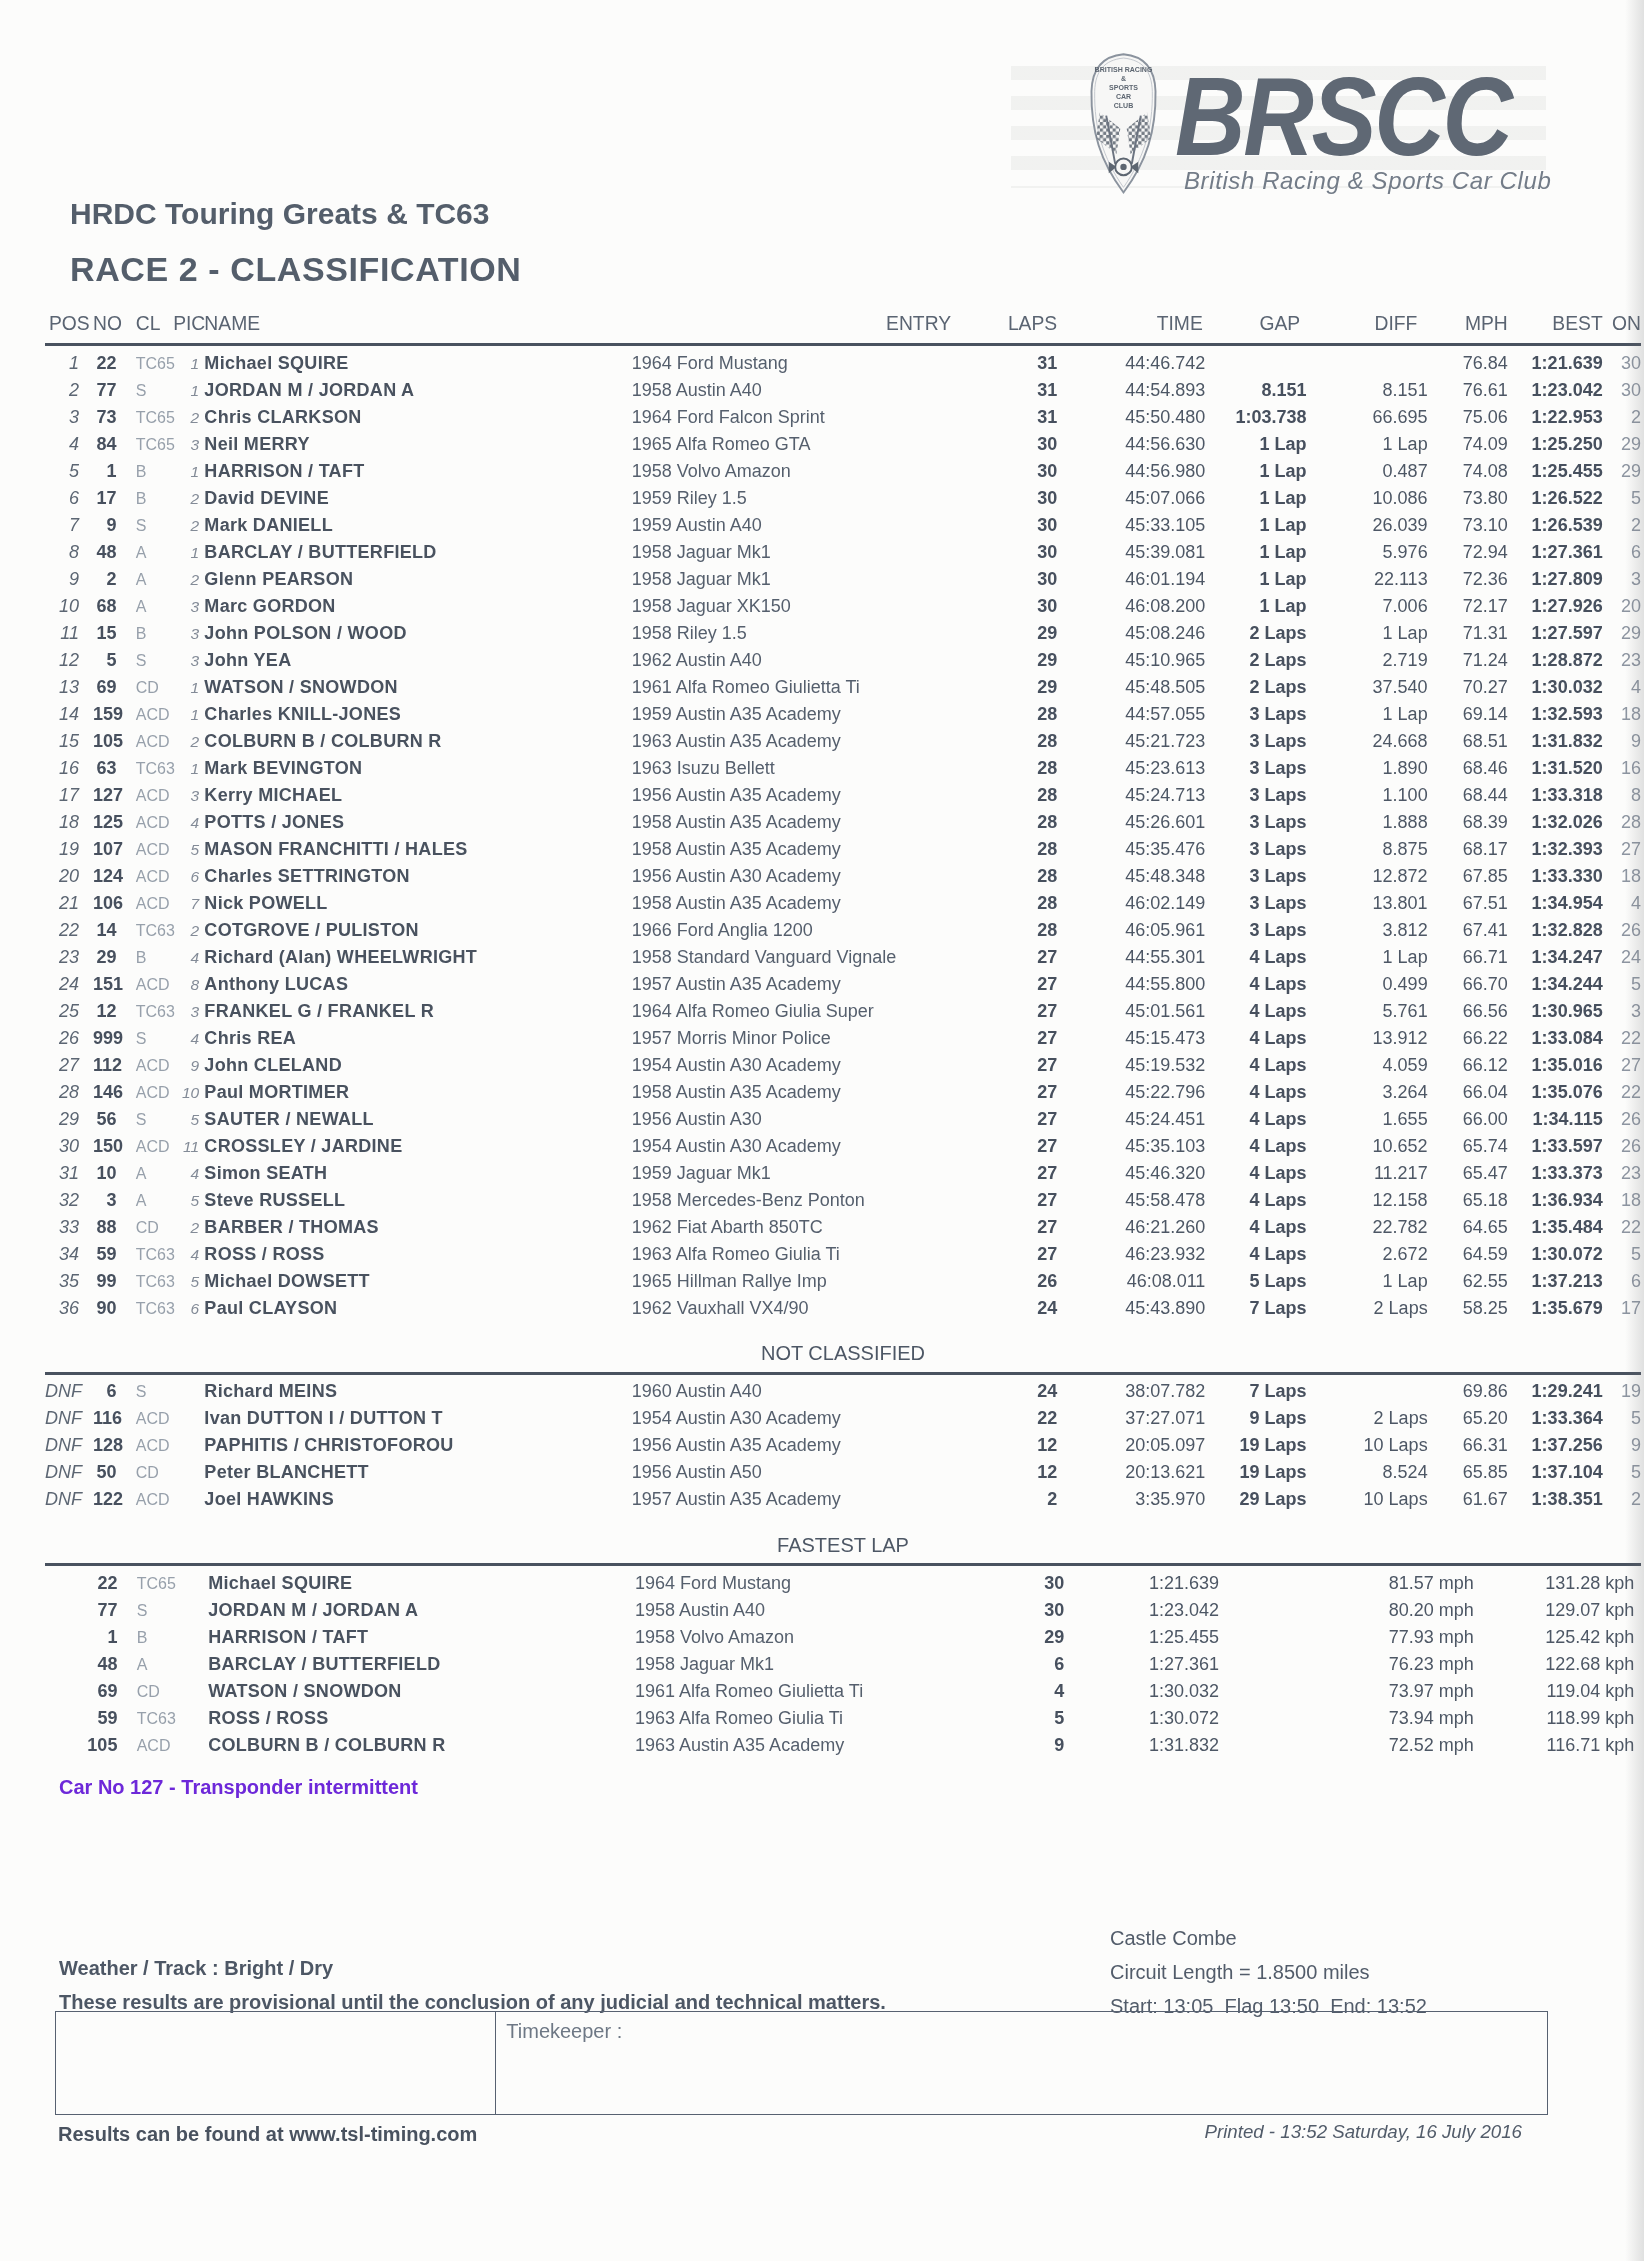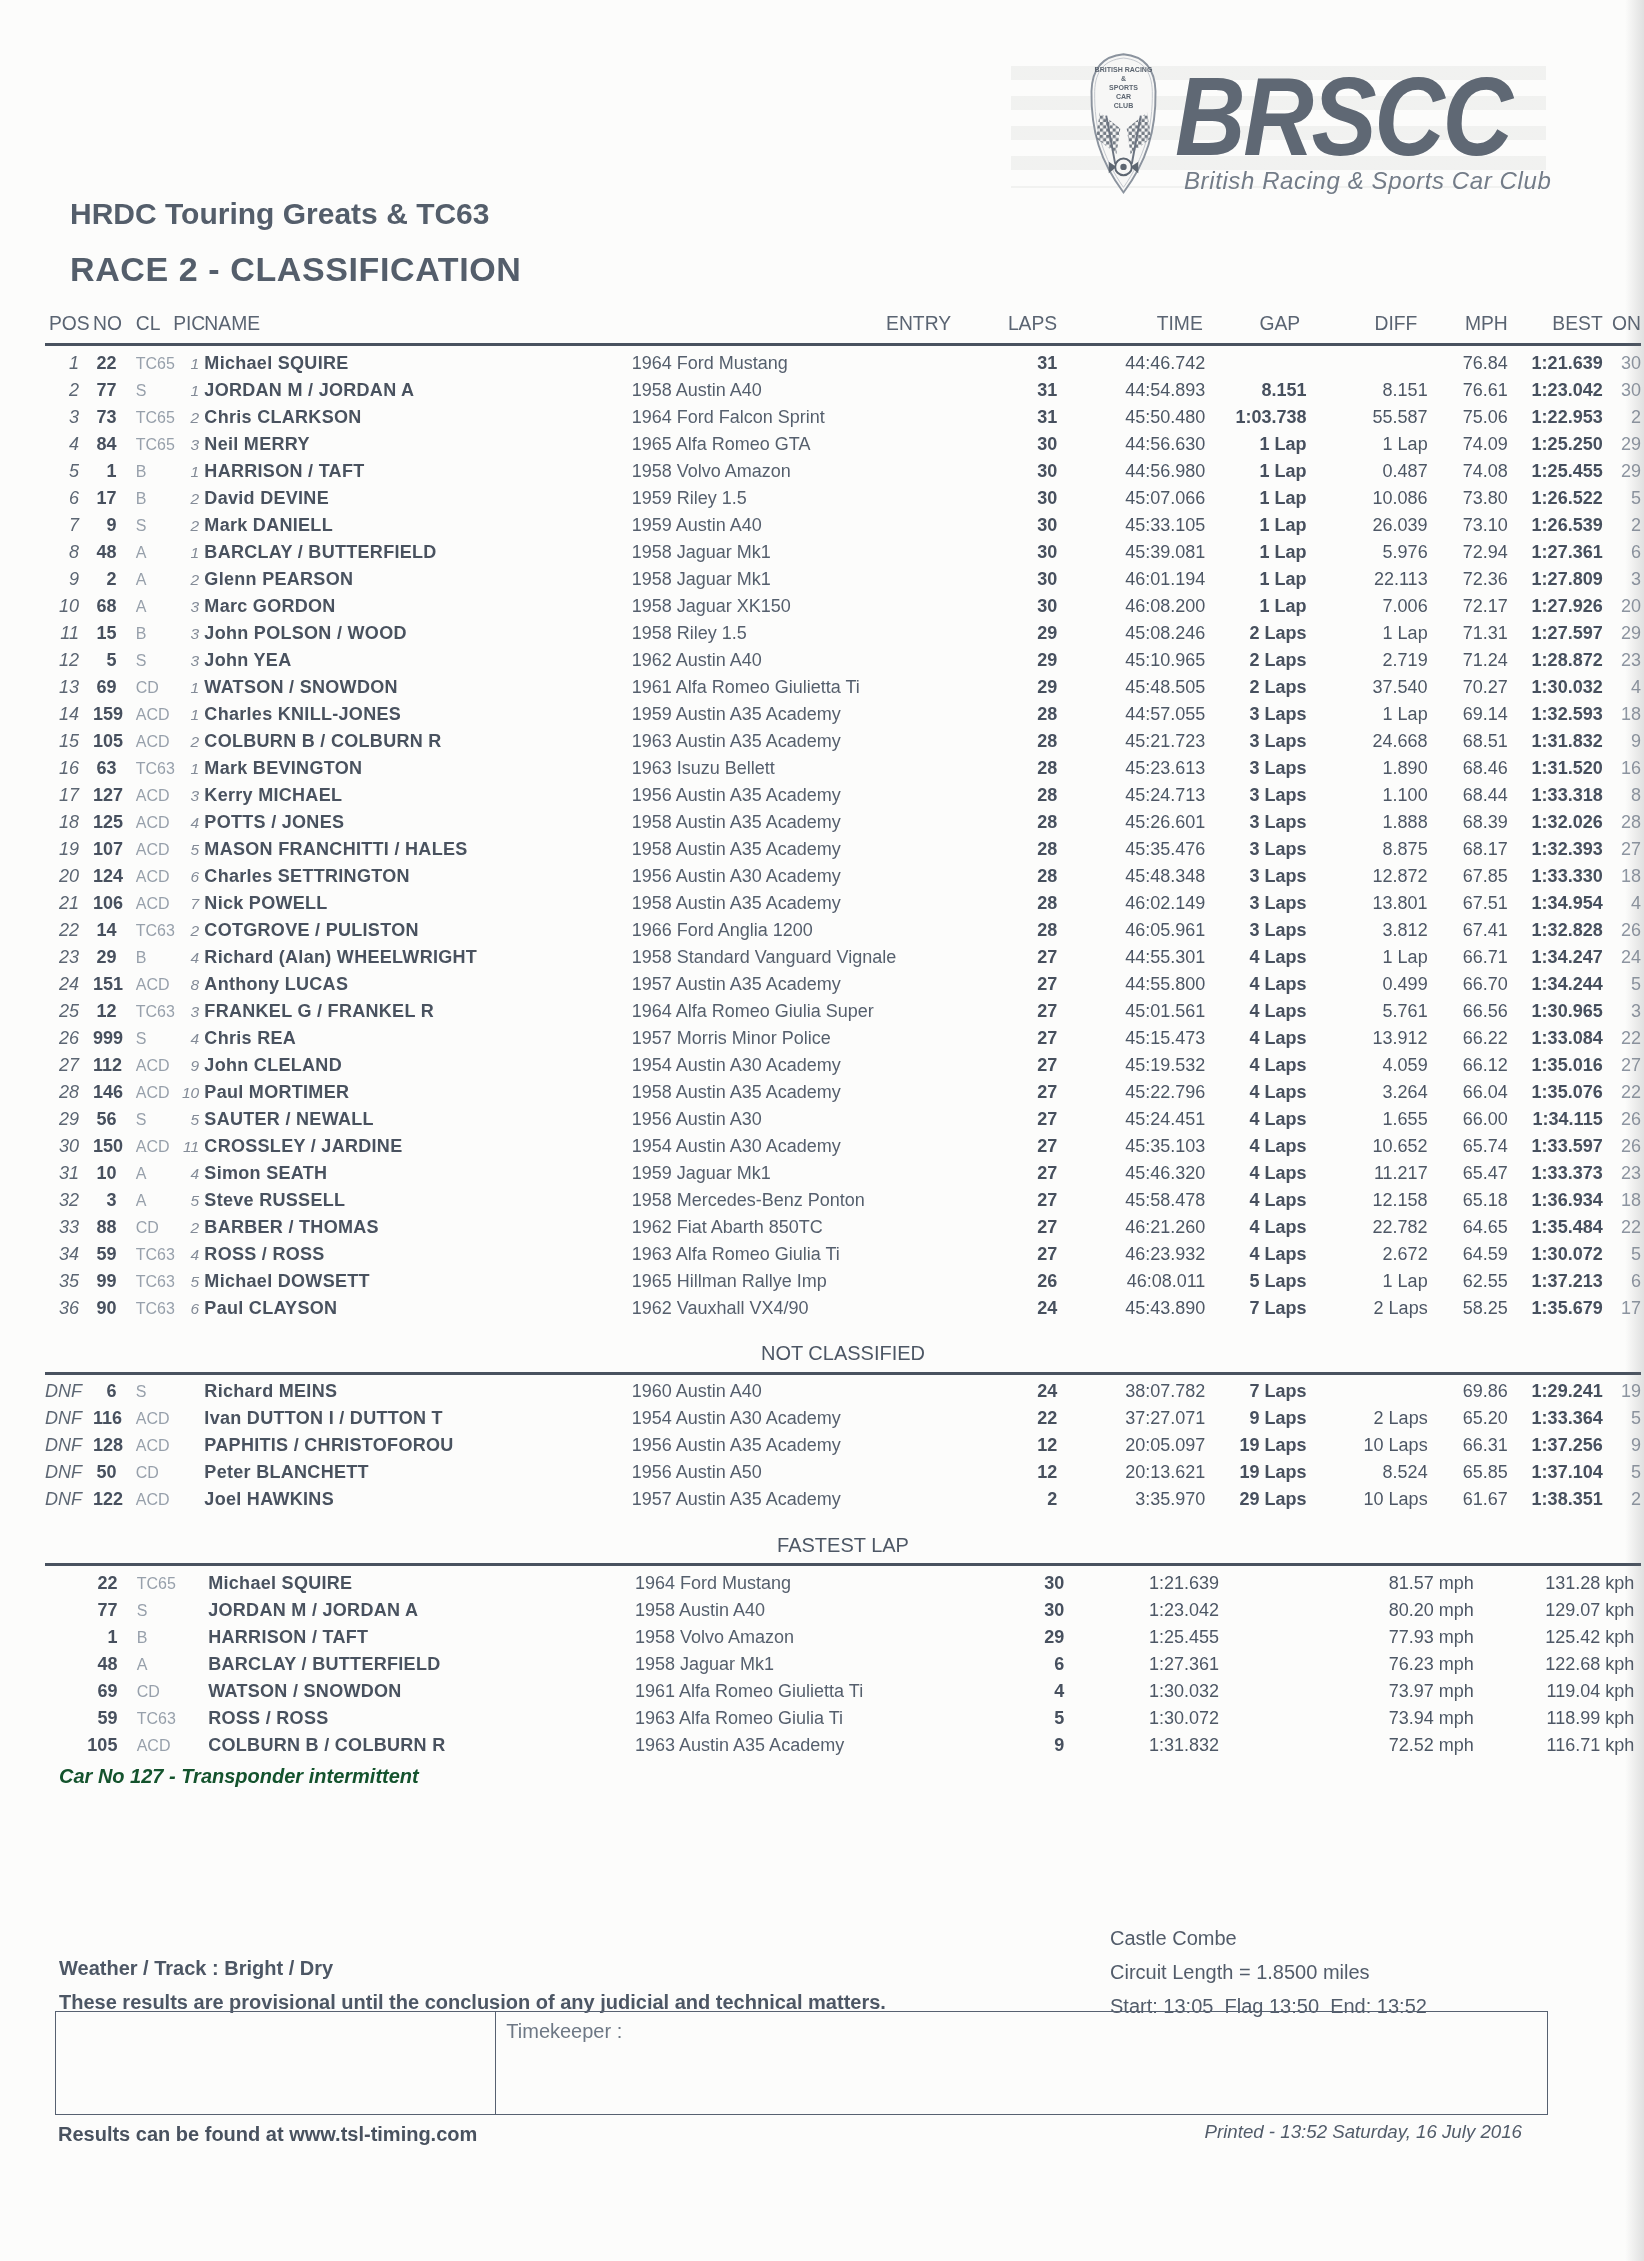--- a/index.html
+++ b/index.html
@@ -71,21 +71,21 @@
   .c-on{color:#8d95a1;text-align:right;}
   
   .fl .c-laps{padding-right:9.7px;}
   .fl .c-time{padding-right:16px;}
   .fl .c-mph{padding-right:19.3px;}
   .fl .c-kph{text-align:right;padding-right:9.7px;}
   .section-label{
     text-align:center;font-size:20px;color:#4d5765;
     margin-top:20.6px;padding-bottom:6.4px;border-bottom:3.9px solid #49525f;
   }
-  .note-line{margin-top:6px;padding-left:14px;font-size:20px;font-weight:bold;color:#14532d;font-style:italic;}
+  .note-line{margin-top:17px;padding-left:14px;font-size:20px;font-weight:bold;color:#6d28d9;}
   
   .circuit-block{position:absolute;left:1110px;top:1921px;font-size:20px;color:#525c6a;line-height:34px;}
   .circuit-block .pre{white-space:pre;}
   .weather-line{position:absolute;left:59px;top:1957px;font-size:20px;font-weight:bold;color:#4d5765;}
   .provisional-line{position:absolute;left:59px;top:1991px;font-size:20px;font-weight:bold;color:#4d5765;}
   .sign-boxes{
     position:absolute;left:55px;top:2011px;width:1491px;height:102px;
     border:1.9px solid #576171;display:flex;
   }
   .sign-cell{height:100%;box-sizing:border-box;font-size:20px;color:#6e7885;padding:7.7px 0 0 10.3px;}
@@ -203,21 +203,21 @@
         <tr>
           <td class="c-pos">3</td>
           <td class="c-no">73</td>
           <td class="c-cl">TC65</td>
           <td class="c-pic">2</td>
           <td class="c-name">Chris CLARKSON</td>
           <td class="c-entry">1964 Ford Falcon Sprint</td>
           <td class="c-laps">31</td>
           <td class="c-time">45:50.480</td>
           <td class="c-gap">1:03.738</td>
-          <td class="c-diff">55.587</td>
+          <td class="c-diff">66.695</td>
           <td class="c-mph">75.06</td>
           <td class="c-best">1:22.953</td>
           <td class="c-on">2</td>
         </tr>
         <tr>
           <td class="c-pos">4</td>
           <td class="c-no">84</td>
           <td class="c-cl">TC65</td>
           <td class="c-pic">3</td>
           <td class="c-name">Neil MERRY</td>

